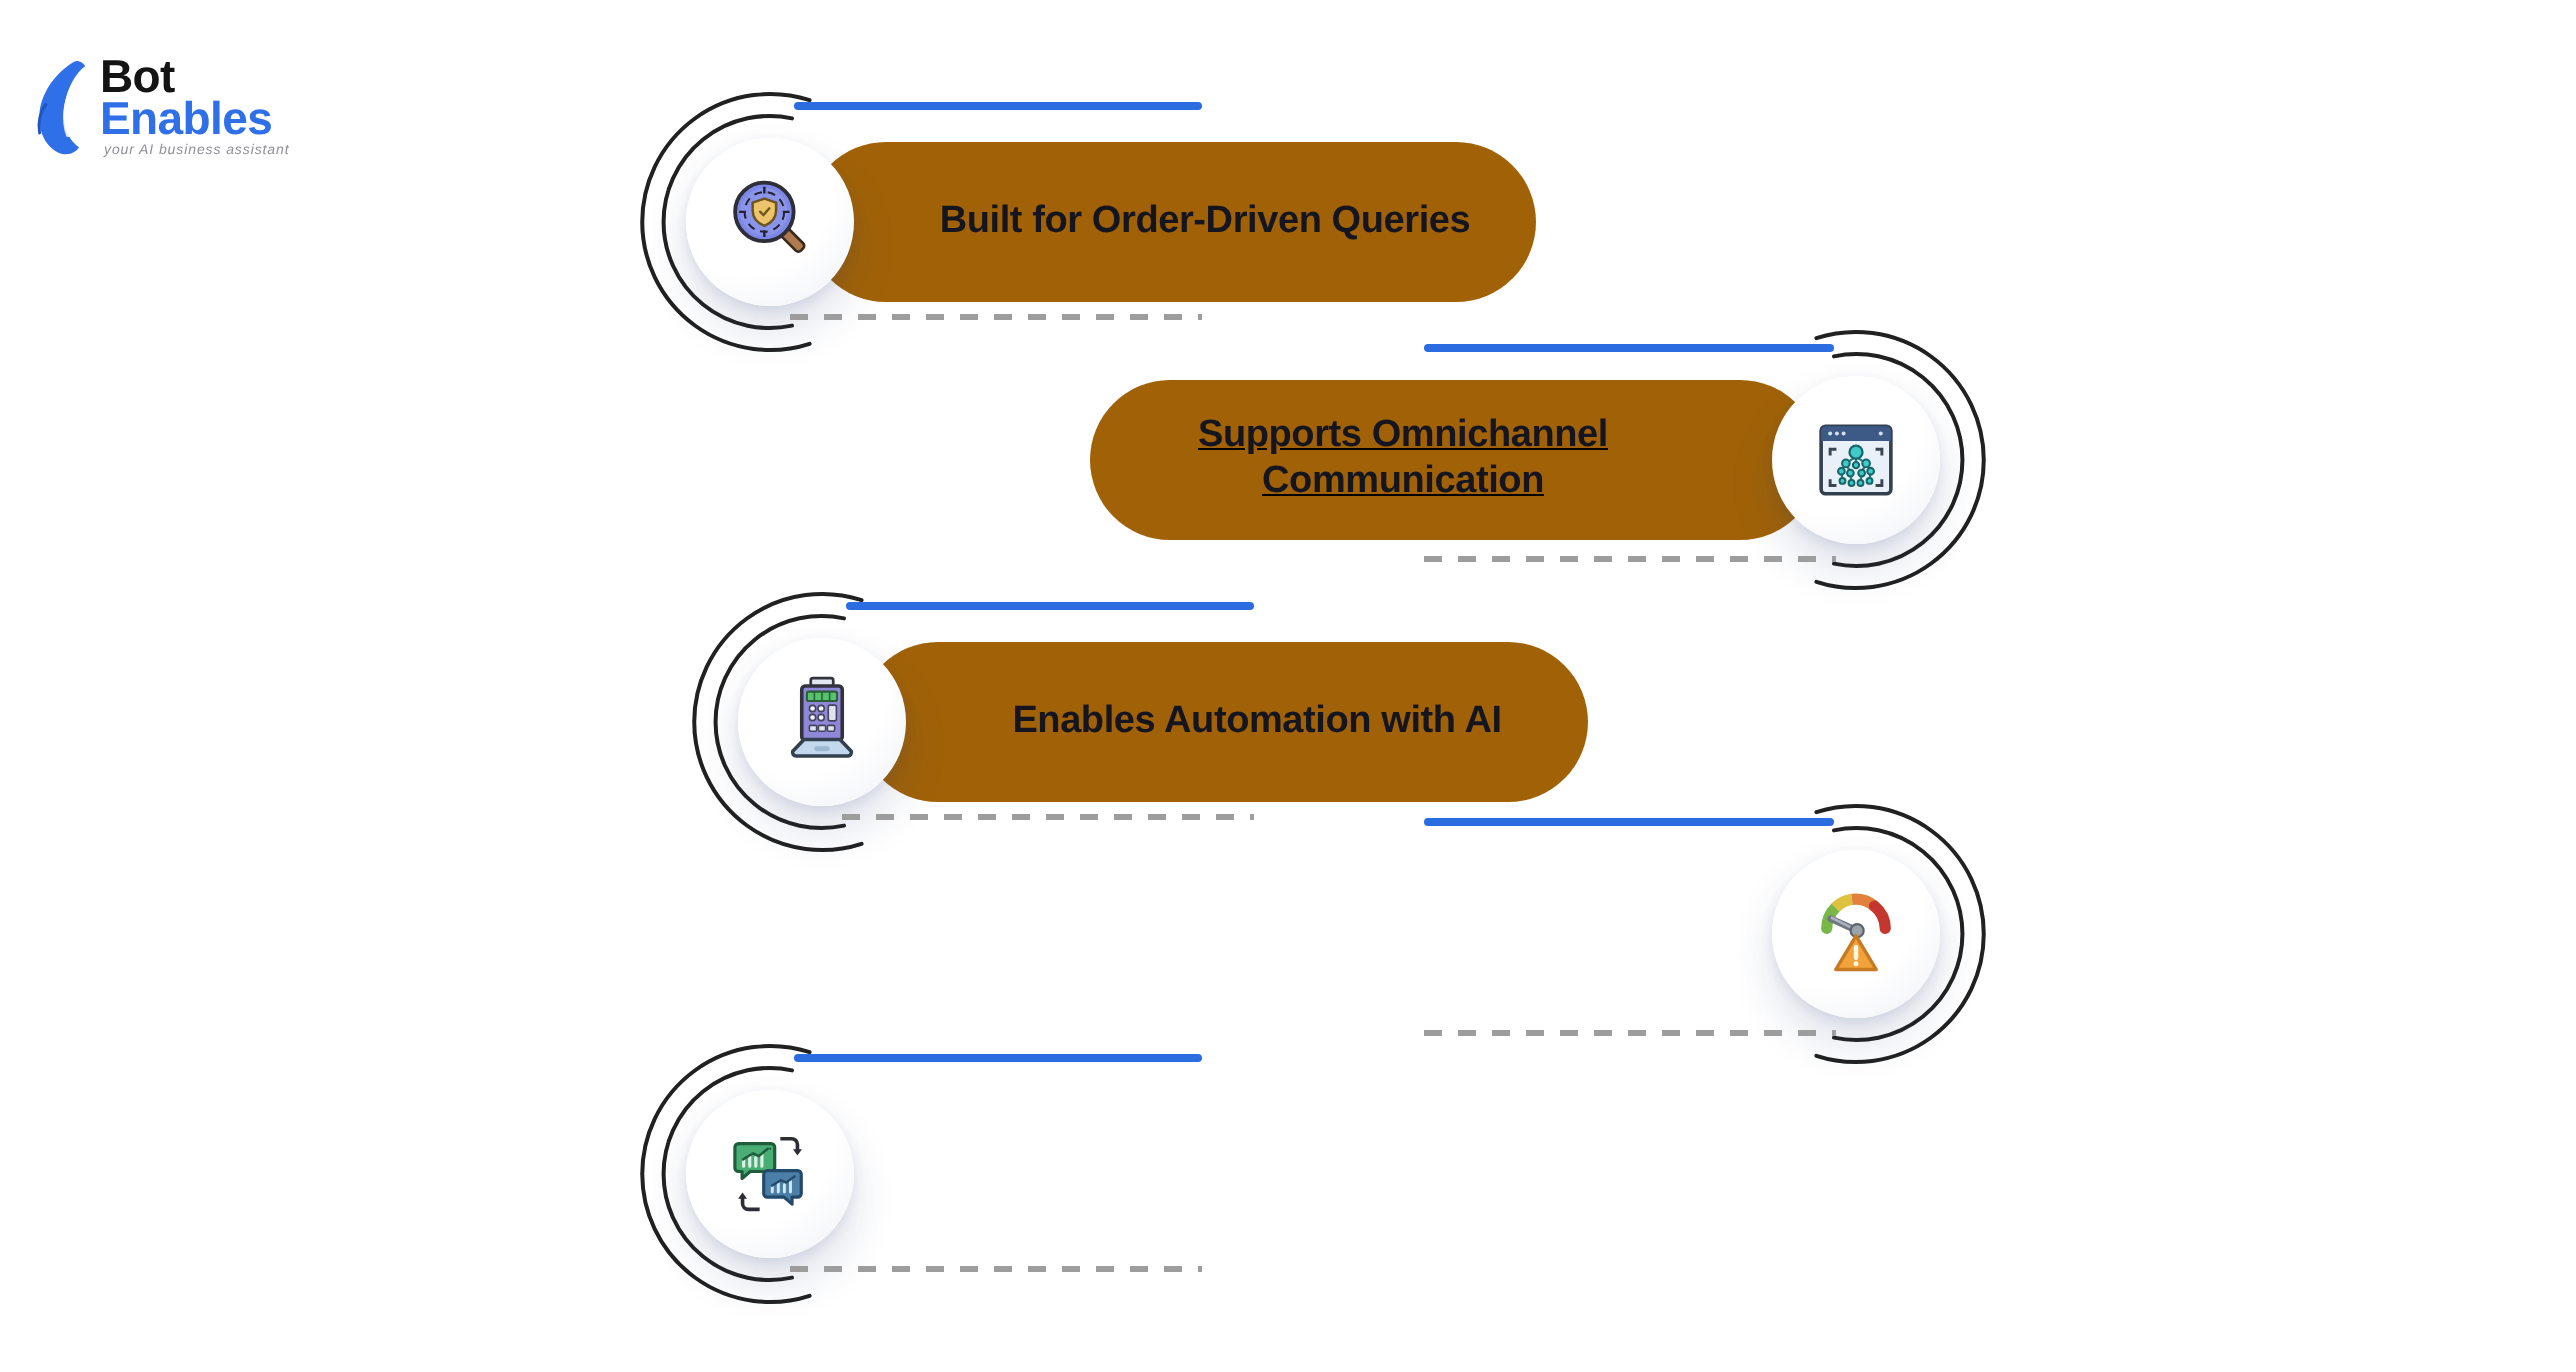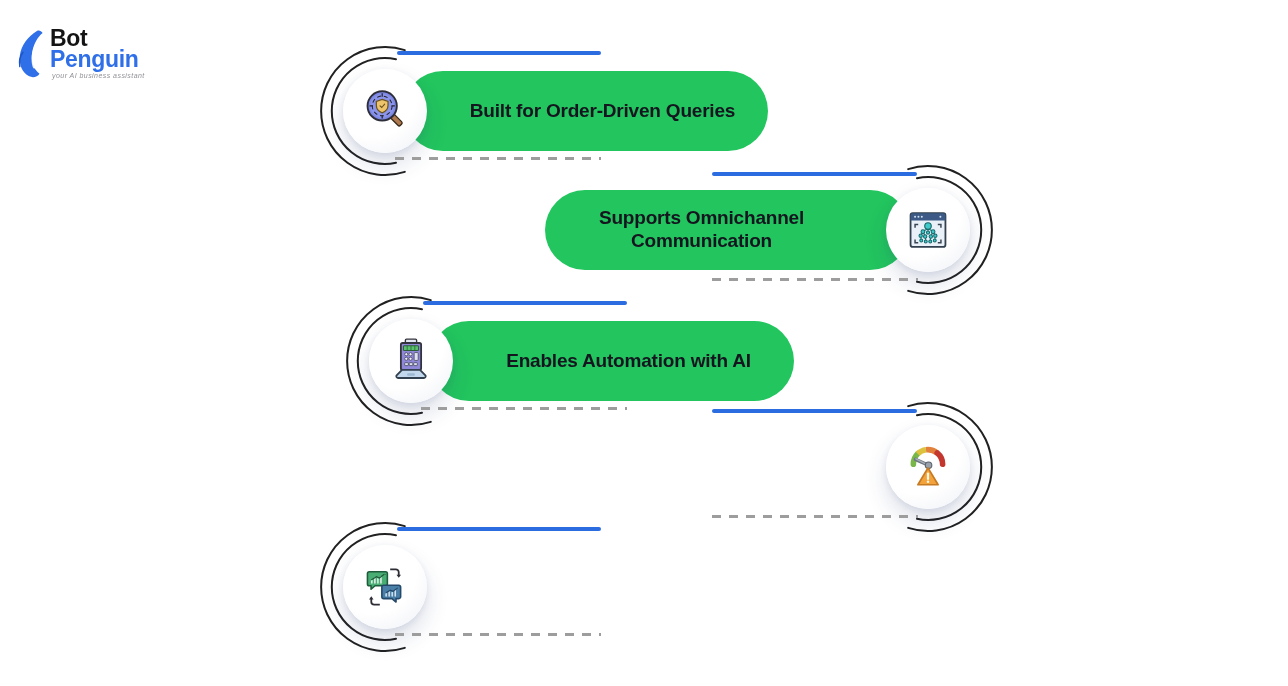--- a/index.html
+++ b/index.html
@@ -14,24 +14,24 @@
   .logo .word2 { position:absolute; left:36px; top:24px; font-size:23px; font-weight:bold; color:#2f6fe8; letter-spacing:-0.3px; }
   .logo .tagline { position:absolute; left:38px; top:50px; font-size:7px; font-style:italic; color:#8f8f96; letter-spacing:0.45px; white-space:nowrap; }
 
   
   .row { position:absolute; left:0; width:1288px; height:150px; }
   .arcs { position:absolute; top:0; width:150px; height:150px; }
   .arcs.flip { transform:scaleX(-1); }
   .accent { position:absolute; height:3.5px; background:#2b6ce0; border-radius:2px; }
   .dash   { position:absolute; height:3px;
             background:repeating-linear-gradient(90deg,#9d9d9d 0 9px,transparent 9px 17px); }
-  .pill { position:absolute; width:365px; height:80px; border-radius:40px; background:#22c55e;
+  .pill { position:absolute; width:365px; height:80px; border-radius:40px; background:#a16207;
           display:flex; align-items:center; justify-content:center; }
   .pill.pl { padding-left:46px; padding-right:12px; }
-  .pill.pr { padding-right:64px; padding-left:12px; }
+  .pill.pr { padding-right:64px; padding-left:12px;text-decoration:underline; }
   .pill span { font-size:19px; font-weight:bold; color:#15151f; text-align:center;
                line-height:1.2; letter-spacing:-0.2px; }
   .pill span.nowrap { white-space:nowrap; }
   .badge { position:absolute; width:84px; height:84px; border-radius:50%;
            background:radial-gradient(circle at 35% 28%, #ffffff 55%, #eef0f6 100%);
            box-shadow:0 12px 22px rgba(45,65,120,0.16), 0 2px 6px rgba(45,65,120,0.10);
            display:flex; align-items:center; justify-content:center; }
   .badge svg { width:54px; height:54px; }
 
   
@@ -49,21 +49,21 @@
 
   <div class="logo">
     <svg class="penguin" width="34" height="52" viewBox="0 0 38 56">
       <path d="M26 2 C16 8 8 18 6.5 30 C5.5 40 9 49 17 53 C21.5 55 26.5 53.5 28.5 50
                C21.5 45 18.5 35.5 20.5 25.5 C22 17 26.5 8.5 32 4.5 C30.5 2.5 28.5 1 26 2 Z" fill="#2f6fe8"></path>
       <path d="M21.5 44 C19 38 19 29 21.5 22 C23 17.5 25.5 12.5 28.5 9
                C25 14 23.5 20 23 26 C22.5 33 23.5 39.5 26 44.5 Z" fill="#ffffff" opacity="0.85"></path>
       <path d="M10 26 C7 30 5.5 36 6.5 42" stroke="#1d55c4" stroke-width="1.6" fill="none" stroke-linecap="round"></path>
     </svg>
     <div class="word1">Bot</div>
-    <div class="word2">Penguin</div>
+    <div class="word2">Enables</div>
     <div class="tagline">your AI business assistant</div>
   </div>
 
   <div class="row r1 L">
     <svg class="arcs" viewBox="0 0 150 150">
       <path d="M94.8 14.1 A64 64 0 1 0 94.8 135.9" fill="none" stroke="#212121" stroke-width="2" stroke-linecap="round"></path>
       <path d="M86 23.2 A53 53 0 1 0 86 126.8" fill="none" stroke="#212121" stroke-width="2" stroke-linecap="round"></path>
     </svg>
     <div class="accent"></div>
     <div class="pill pl">

